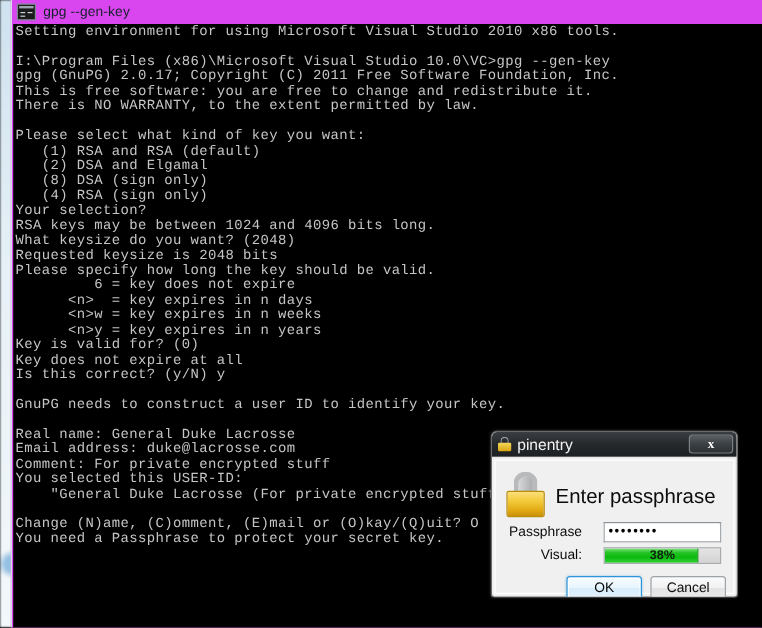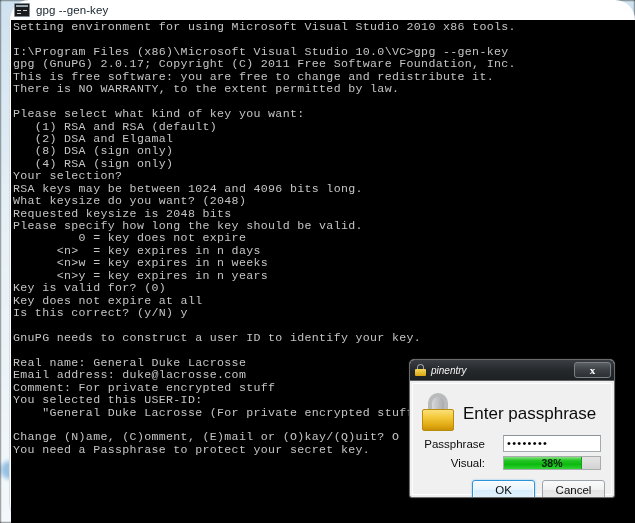--- a/index.html
+++ b/index.html
@@ -33,24 +33,23 @@
       radial-gradient(circle at 10px 470px, rgba(120,175,220,.75) 0 6px, rgba(255,255,255,0) 12px),
       linear-gradient(180deg, #cfe2ef 0%, #e8f1f7 45%, #f3f8fb 100%);
     filter: blur(1.1px);
   }
 
   
   .console-window {
     position: absolute;
     left: 9px; top: 0px;
     width: 626px; height: 523px;
-    background: #ffffff;
+    background: #d946ef;
     border-left: 1px solid #d6dde2;
     box-sizing: border-box;
-    border-radius: 20px;
   }
   .console-titlebar {
     position: absolute;
     left: 0; top: 0;
     width: 100%; height: 20px;
     background: transparent;
     display: flex;
     align-items: center;
     padding-left: 4px;
     box-sizing: border-box;
@@ -145,24 +144,23 @@
     position: absolute;
     left: 2px; top: 0;
     width: 7px; height: 6px;
     border: 1.5px solid #9aa0a6;
     border-bottom: none;
     border-radius: 4px 4px 0 0;
     box-sizing: border-box;
   }
   .pinentry-title {
     font-family: "Liberation Sans", sans-serif;
-    font-size: 10px;
+    font-size: 13px;
     color: #f2f2f2;
     white-space: nowrap;
-    font-style: italic;
   }
   .pinentry-close {
     position: absolute;
     right: 3px; top: 2px;
     width: 37px; height: 16px;
     background: linear-gradient(180deg, #5b6064 0%, #3c4145 48%, #2c3033 100%);
     border: 1px solid #7b8084;
     border-radius: 3px;
     color: #ffffff;
     font-family: "Liberation Serif", serif;
@@ -329,21 +327,21 @@
       <div class="console-line">Please select what kind of key you want:</div>
       <div class="console-line">   (1) RSA and RSA (default)</div>
       <div class="console-line">   (2) DSA and Elgamal</div>
       <div class="console-line">   (8) DSA (sign only)</div>
       <div class="console-line">   (4) RSA (sign only)</div>
       <div class="console-line">Your selection?</div>
       <div class="console-line">RSA keys may be between 1024 and 4096 bits long.</div>
       <div class="console-line">What keysize do you want? (2048)</div>
       <div class="console-line">Requested keysize is 2048 bits</div>
       <div class="console-line">Please specify how long the key should be valid.</div>
-      <div class="console-line">         0 = key does not expire</div>
+      <div class="console-line">         6 = key does not expire</div>
       <div class="console-line">      &lt;n&gt;  = key expires in n days</div>
       <div class="console-line">      &lt;n&gt;w = key expires in n weeks</div>
       <div class="console-line">      &lt;n&gt;y = key expires in n years</div>
       <div class="console-line">Key is valid for? (0)</div>
       <div class="console-line">Key does not expire at all</div>
       <div class="console-line">Is this correct? (y/N) y</div>
       <div class="console-line"></div>
       <div class="console-line">GnuPG needs to construct a user ID to identify your key.</div>
       <div class="console-line"></div>
       <div class="console-line">Real name: General Duke Lacrosse</div>

